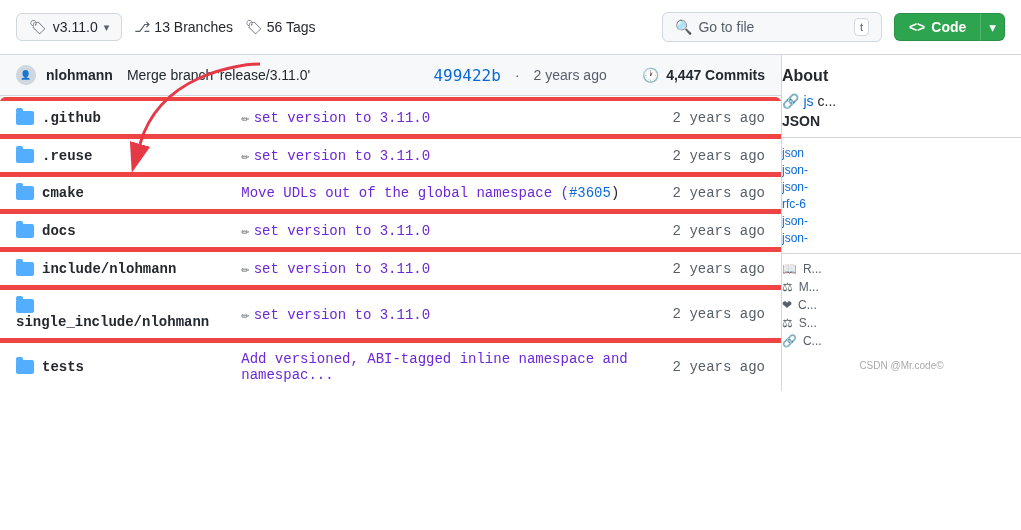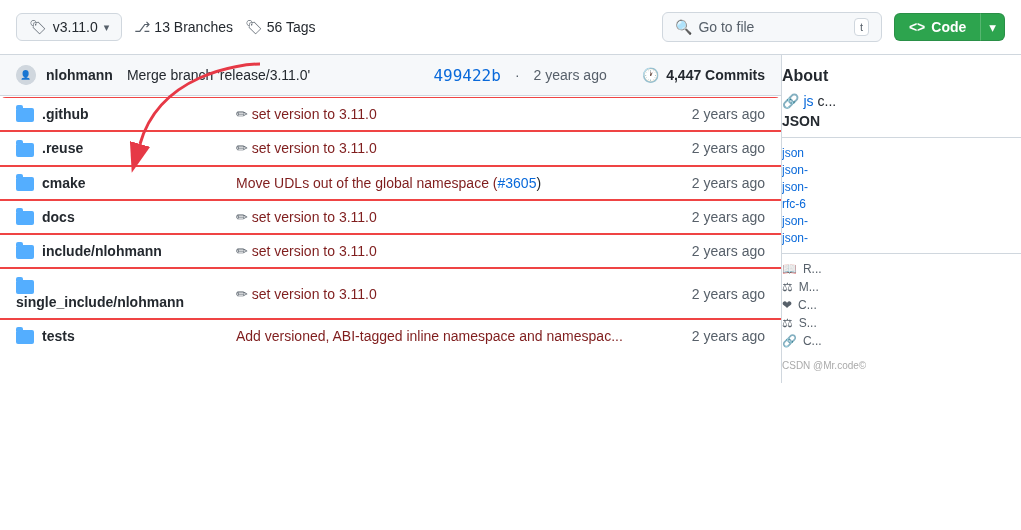--- a/index.html
+++ b/index.html
@@ -30,29 +30,29 @@
     .commit-author { font-weight: 600; color: #24292f; font-size: 14px; }
     .commit-message { color: #24292f; font-size: 14px; margin-left: 4px; }
     .commit-spacer { flex: 1; }
     .commit-hash { color: #0969da; font-size: 16px; font-family: monospace; }
     .commit-dot { color: #57606a; margin: 0 4px; }
     .commit-time { color: #57606a; font-size: 14px; }
     .commits-count { display: flex; align-items: center; gap: 6px; color: #24292f; font-size: 14px; font-weight: 600; cursor: pointer; white-space: nowrap; }
 
     
     .file-table { width: 100%; border-collapse: collapse; border: 1px solid #d0d7de; border-radius: 6px; overflow: hidden; }
-    .file-table tbody tr { border-top: 2px solid #ef4444; }
+    .file-table tbody tr { border-top: 5px solid #ef4444; font-family: Liberation Mono, monospace; }
     .file-table td { padding: 8px 16px; font-size: 14px; vertical-align: middle; }
     .file-name-col { width: 220px; }
     .file-message-col { flex: 1; }
     .file-time-col { width: 130px; text-align: right; color: #57606a; }
     .folder-icon { display: inline-block; width: 18px; height: 14px; background: #54aeff; border-radius: 2px; margin-right: 8px; position: relative; vertical-align: middle; }
     .folder-icon::before { content: ''; position: absolute; top: -3px; left: 0; width: 7px; height: 4px; background: #54aeff; border-radius: 2px 2px 0 0; }
     .file-link { color: #24292f; text-decoration: none; font-weight: 600; }
-    .msg-link { color: #7f1d1d; text-decoration: none; }
+    .msg-link { color: #6d28d9; text-decoration: none; }
     .tag-link { color: #0969da; text-decoration: none; }
     .pen-icon { color: #57606a; margin-right: 4px; display: inline; }
 
     .main-wrapper { position: relative; }
 
     .about-sidebar { width: 240px; padding: 12px 0; border-left: 1px solid #d0d7de; flex-shrink: 0; }
     .about-title { font-size: 16px; font-weight: 600; color: #24292f; margin-bottom: 8px; }
     .about-link { font-size: 14px; color: #0969da; display: flex; align-items: center; gap: 4px; margin-bottom: 4px; }
     .about-sub { font-size: 12px; color: #0969da; margin-bottom: 3px; overflow: hidden; text-overflow: ellipsis; white-space: nowrap; }
     .about-divider { height: 1px; background: #d0d7de; margin: 8px 0; }
@@ -196,21 +196,21 @@
           </div>
           <div class="about-stat">
             <span>⚖</span>
             <span>S...</span>
           </div>
           <div class="about-stat">
             <span>🔗</span>
             <span>C...</span>
           </div>
         </div>
-      <div style="font-size:10px; color:#aaa; margin-top:12px; text-align:left;">CSDN @Mr.code©</div>
+      <div style="font-size:10px; color:#aaa; margin-top:12px; text-align:center;">CSDN @Mr.code©</div>
     </div>
   </div>
 
   <svg style="position:absolute; top:44px; left:60px; width:280px; height:160px; pointer-events:none; z-index:200;" viewBox="0 0 280 160">
     <defs>
       <marker id="arrowhead" markerWidth="10" markerHeight="7" refX="0" refY="3.5" orient="auto">
         <polygon points="0 0, 10 3.5, 0 7" fill="#e63946"></polygon>
       </marker>
     </defs>
     <path d="M 200 20 C 180 20, 100 30, 80 100" stroke="#e63946" stroke-width="3" fill="none" marker-end="url(#arrowhead)"></path>

